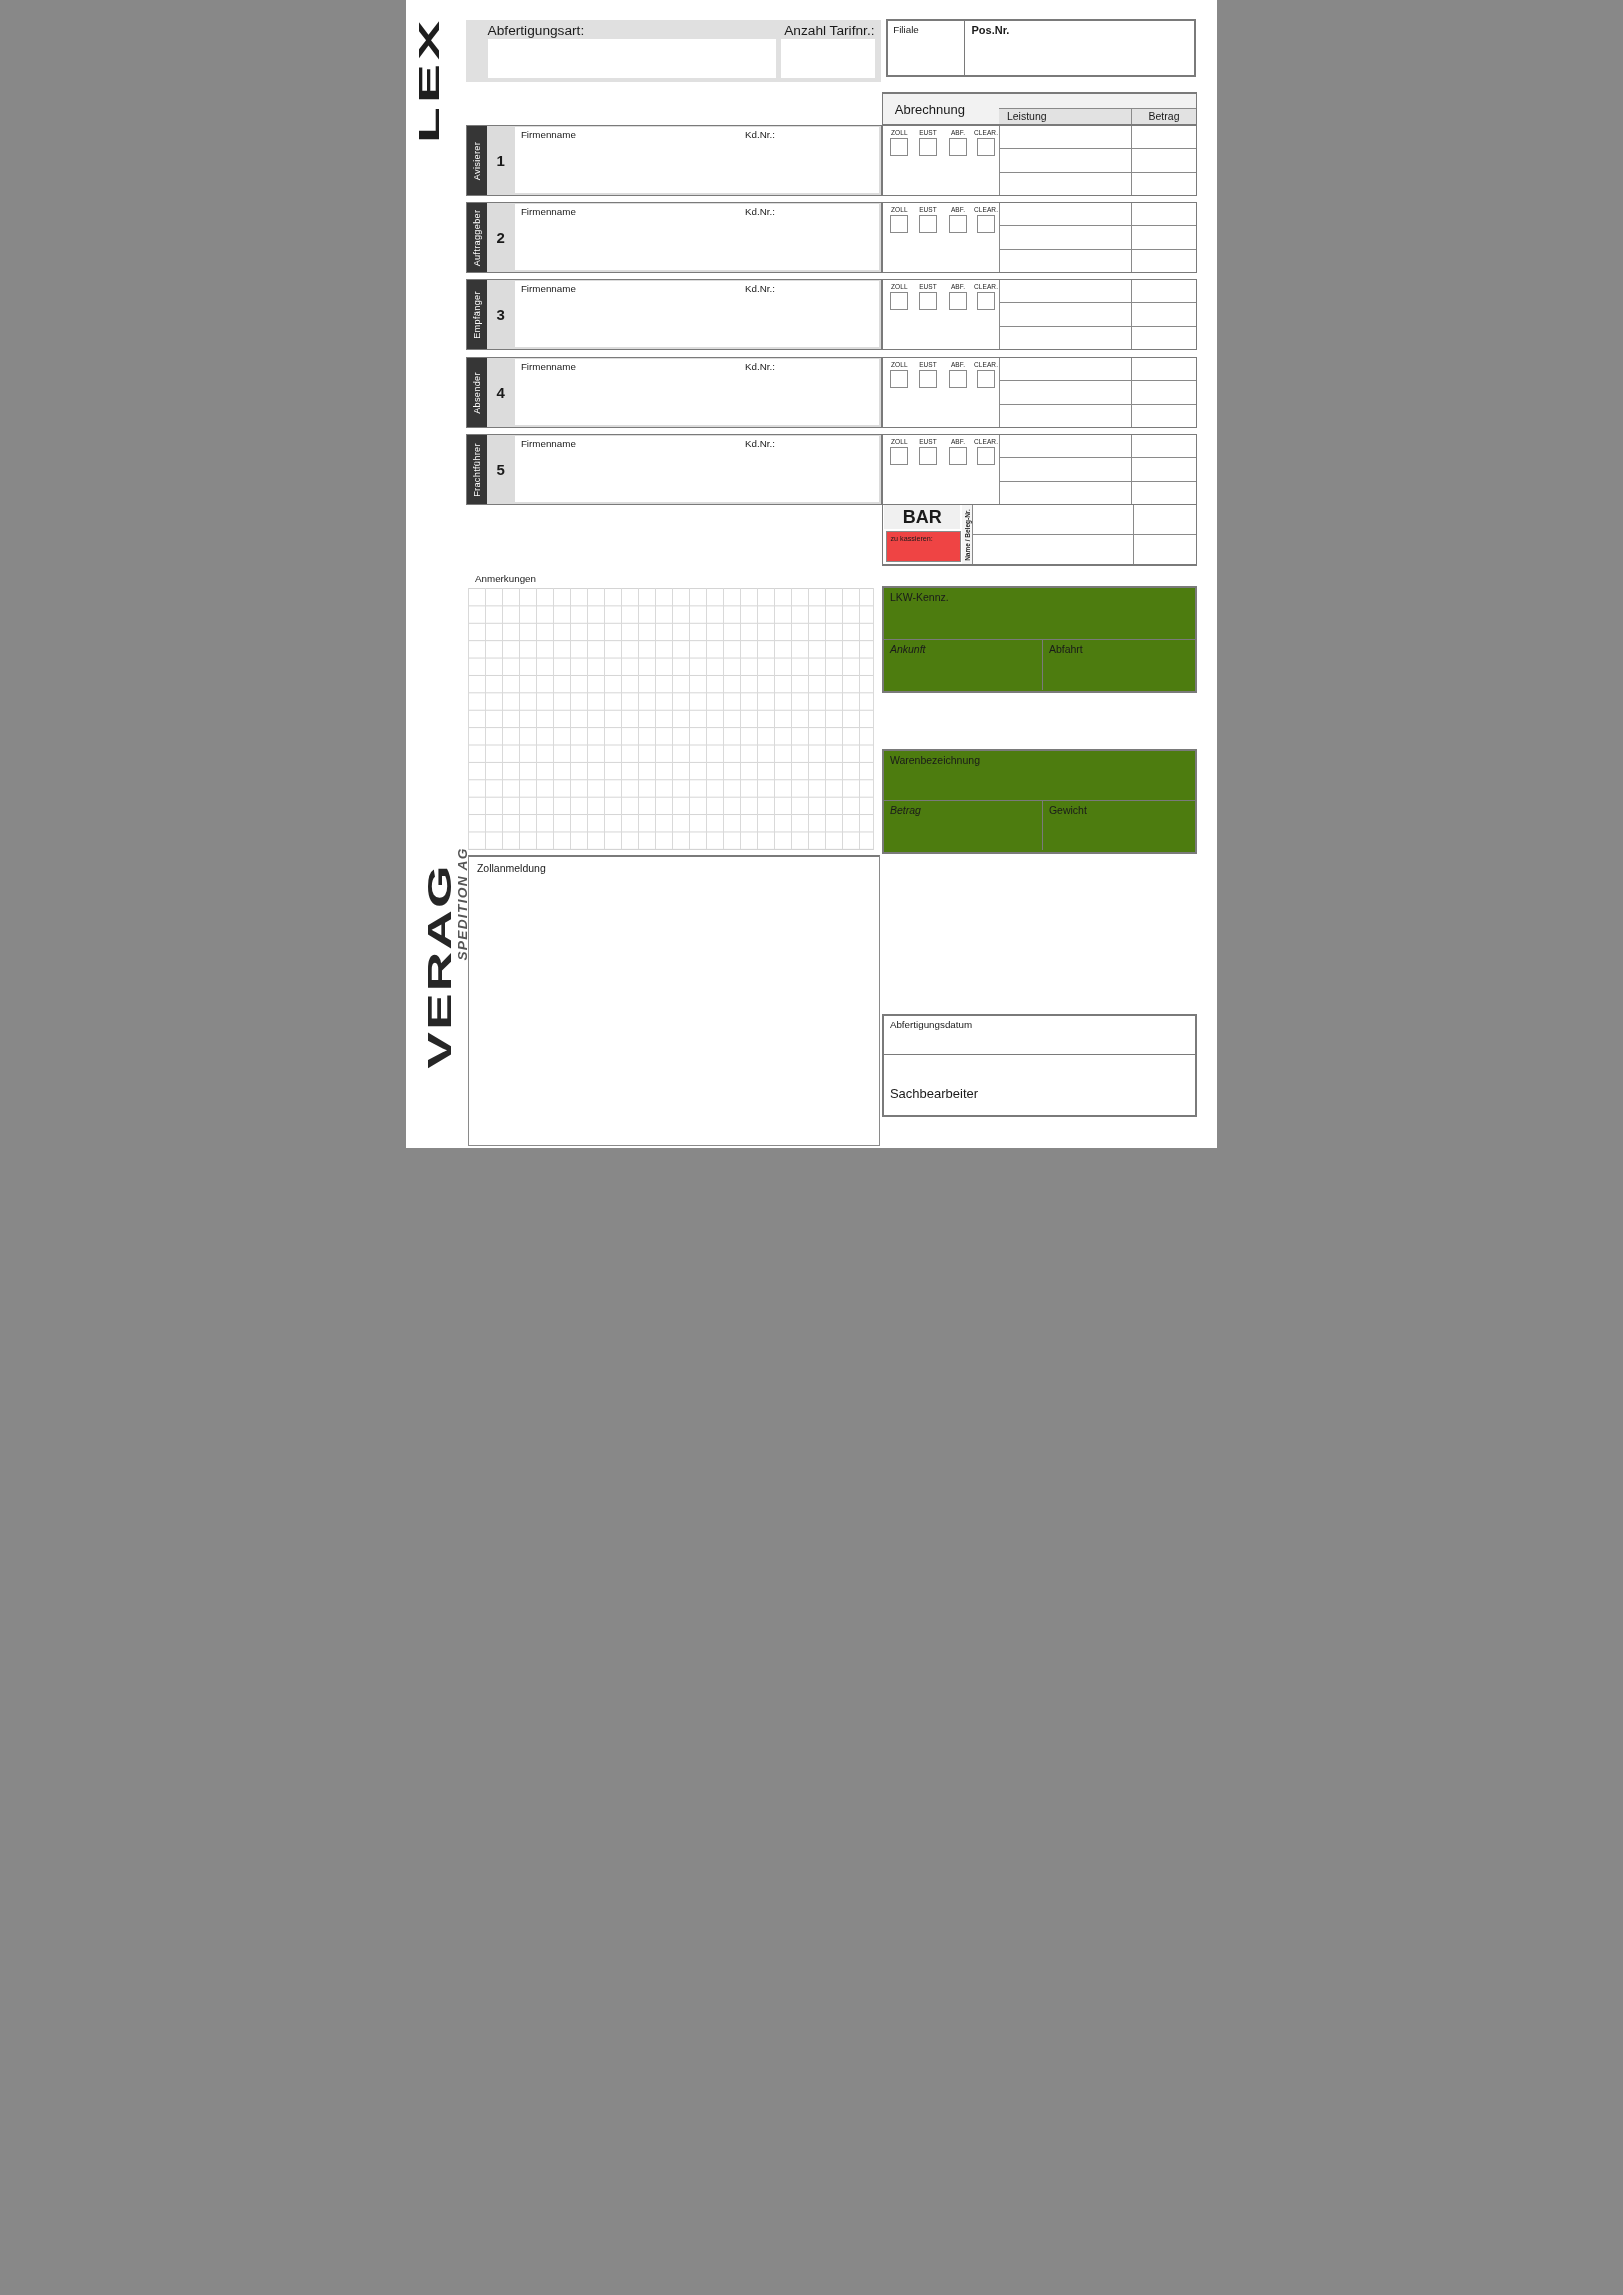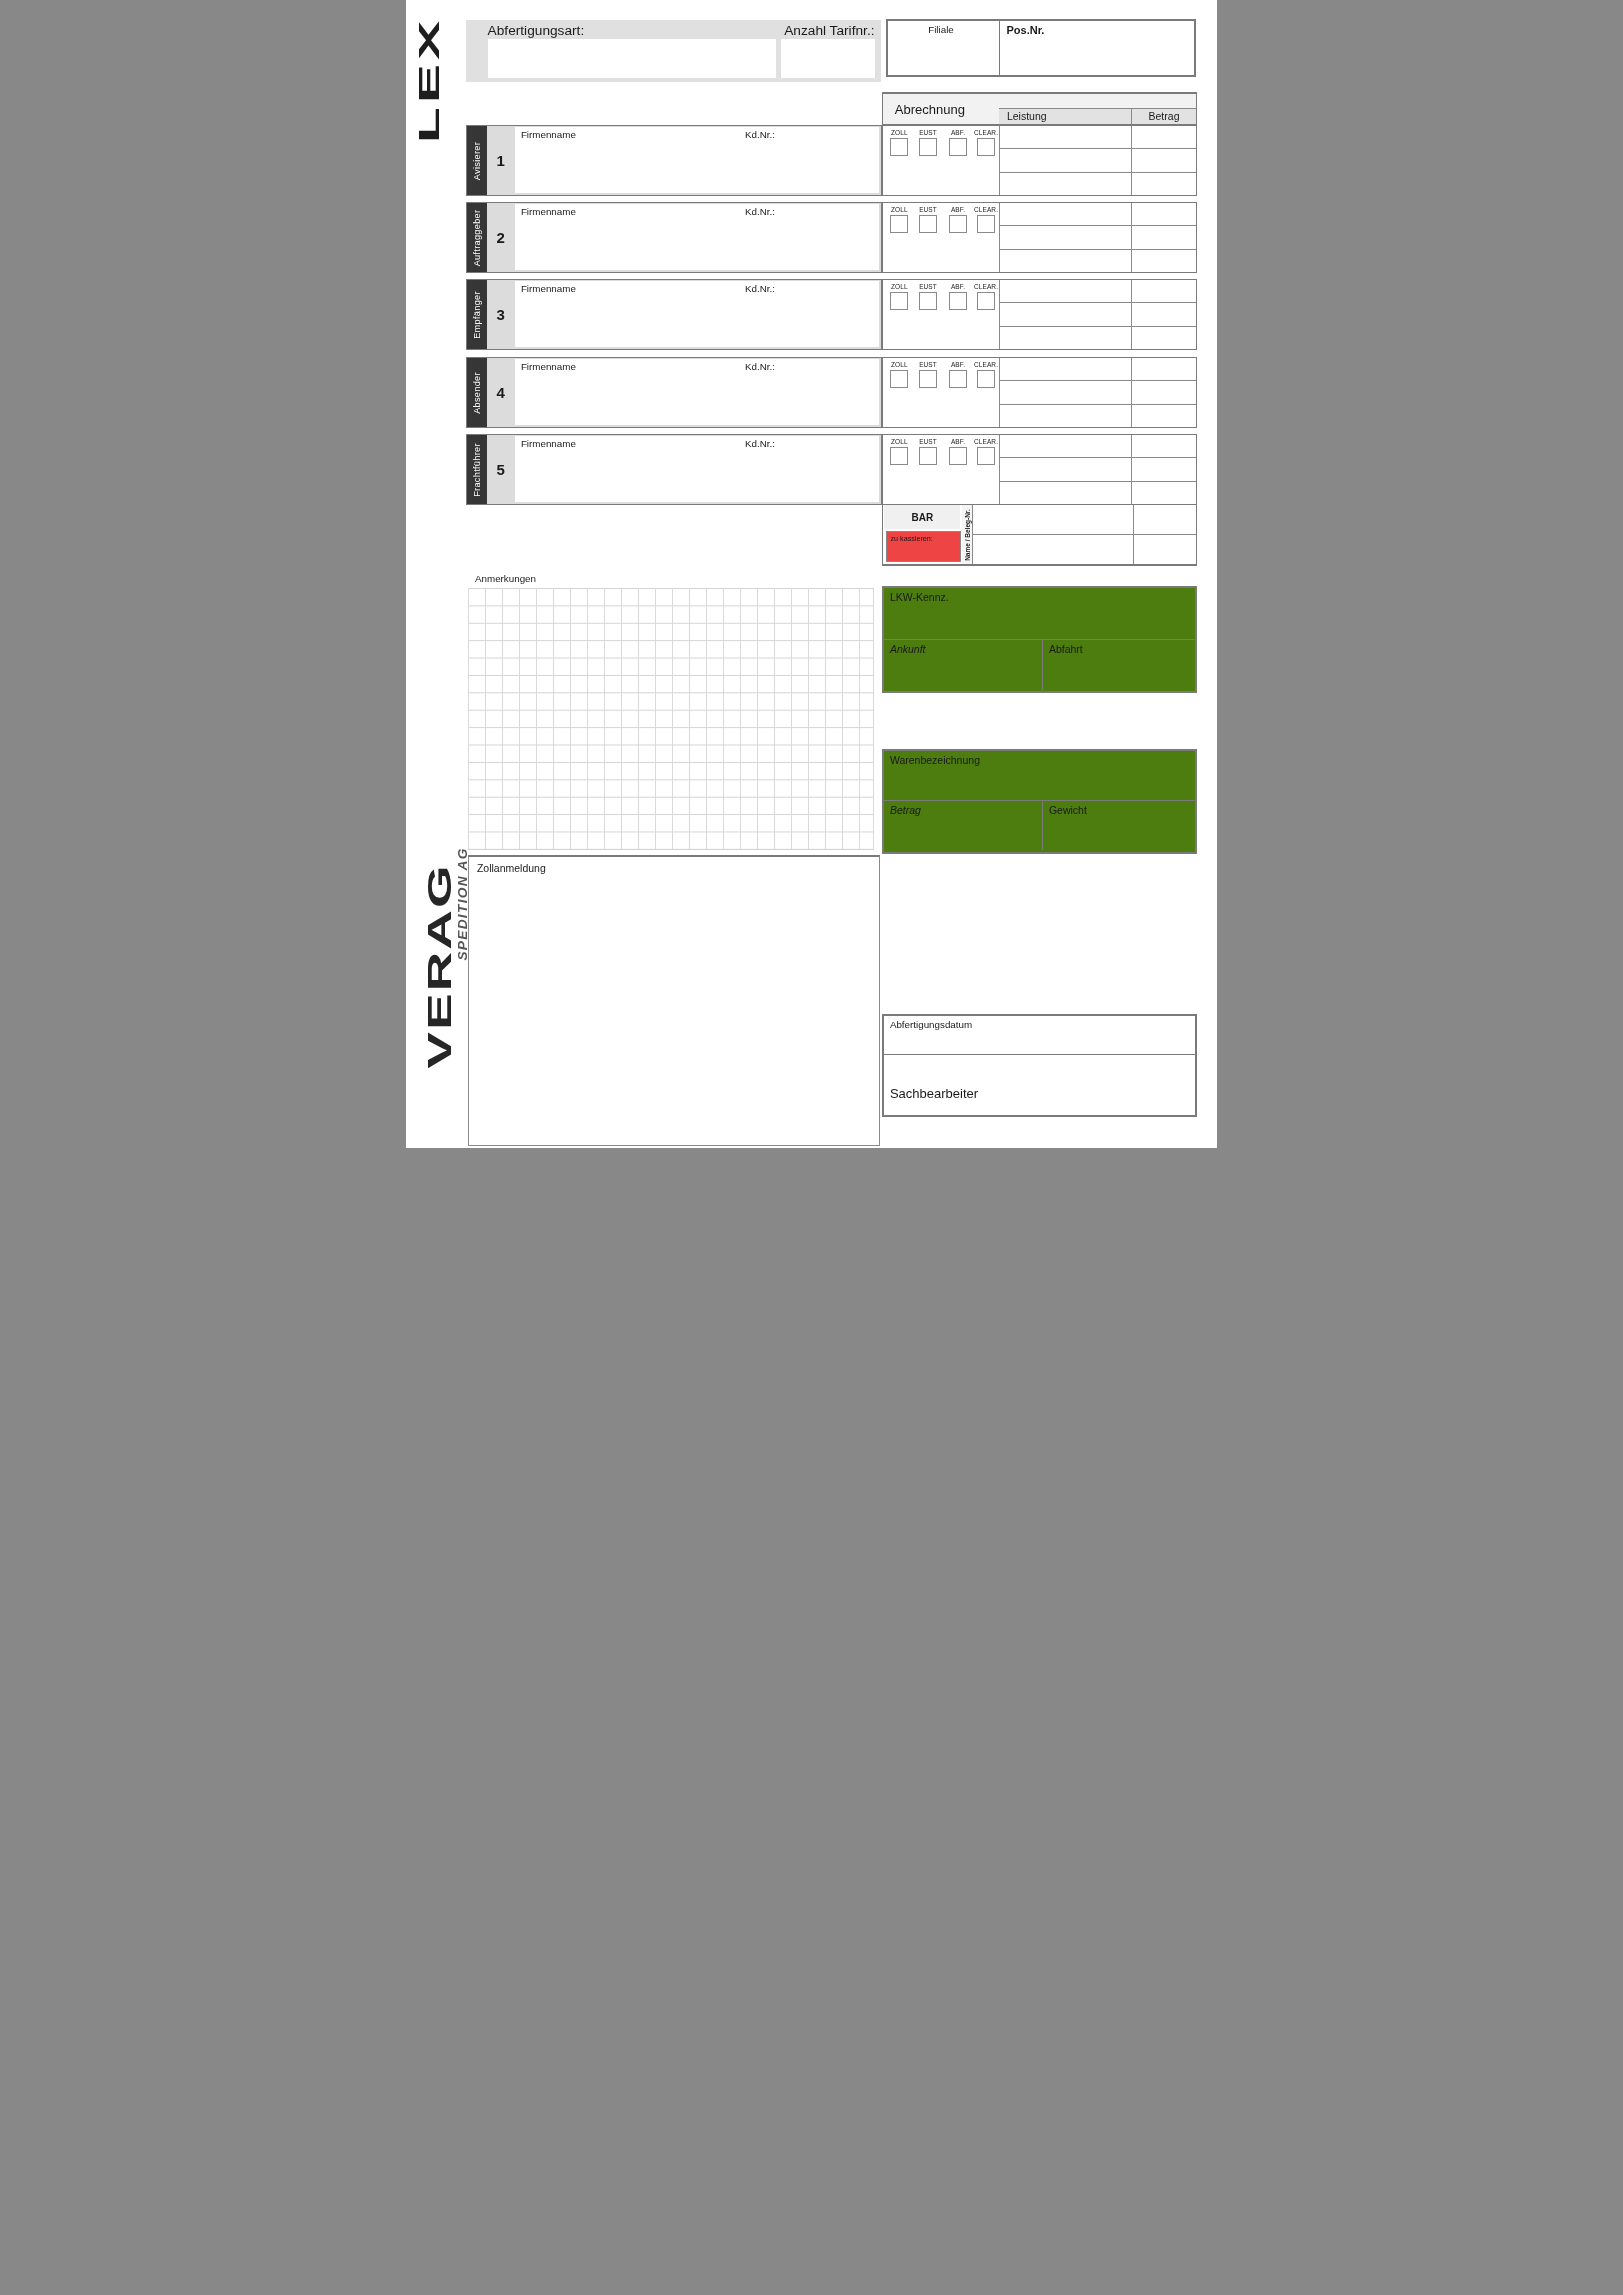--- a/index.html
+++ b/index.html
@@ -26,21 +26,21 @@
   .sped .vtext { font-size:13.7px; font-weight:700; font-style:italic; letter-spacing:1.3px; color:#555555; }
 
   
   .header-band { left:60px; top:19.6px; width:415px; height:62px; background:#e0e0e0; }
   .hb-label-left  { position:absolute; left:21.6px; top:3.3px;  font-size:13.7px; }
   .hb-label-right { position:absolute; right:6.5px; top:3.3px; font-size:13.7px; }
   .hb-input1 { position:absolute; left:21.6px;  top:19px; width:288px; height:39px; background:#fff; }
   .hb-input2 { position:absolute; left:315px; top:19px; width:94px; height:39px; background:#fff; }
 
   .filiale-box { left:480px; top:19px; width:310px; height:58px; background:#fff;
-                 border:2px solid #7a7a7a; display:flex;padding-left:35px; }
+                 border:2px solid #7a7a7a; display:flex; }
   .filiale-cell { width:77px; border-right:1.3px solid #7a7a7a; padding:2.6px 0 0 5.2px; font-size:9.8px; }
   .posnr-cell   { flex:1; padding:2.6px 0 0 6.5px; font-size:11px;font-weight:bold; }
 
   
   .abr-header { left:476px; top:92px; width:315px; height:34px; background:#f2f2f2;
                 border:1.3px solid #7a7a7a; border-top-width:2px; border-bottom-width:2px; }
   .abr-title { position:absolute; left:11.8px; top:50%; transform:translateY(-50%); font-size:13px; }
   .abr-subband { position:absolute; left:116px; right:0; bottom:0; height:16.4px;
                  background:#e2e2e2; border-top:0.7px solid #8a8a8a; display:flex; }
   .abr-sub-leistung { flex:1; font-size:10.5px; padding:1.3px 0 0 7.9px; }
@@ -71,21 +71,21 @@
   .abr-row { flex:1; display:flex; }
   .abr-row + .abr-row { border-top:0.7px solid #8a8a8a; }
   .cell-l { flex:1; }
   .cell-b { width:65px; border-left:0.7px solid #8a8a8a; }
 
   
   .bar-box { left:476px; top:504px; width:315px; height:62px; background:#fff;
              border:1.3px solid #7a7a7a; border-bottom-width:2px; }
   .bar-label-box { position:absolute; left:1.3px; top:0; width:76px; height:24px;
                    background:#f0f0f0; display:flex; align-items:center; justify-content:center;
-                   font-size:10px; font-weight:700; }
+                   font-size:18px; font-weight:700; }
   .kassieren-box { position:absolute; left:2.6px; top:25.5px; width:75px; height:31px;
                    background:#ef4444; border:1.3px solid #8a8a8a; }
   .kassieren-box span { position:absolute; left:3.9px; top:2px; font-size:7.2px; }
   .name-strip { position:absolute; left:79px; top:0; bottom:0; width:10.5px;
                 background:#f5f5f5; border-right:0.7px solid #8a8a8a; }
   .name-strip .vtext { font-size:6.5px; font-weight:700; }
   .bar-cells { position:absolute; left:89px; right:0; top:0; bottom:0;
                display:flex; flex-direction:column; }
   .bar-cells .abr-row + .abr-row { border-top:0.7px solid #8a8a8a; }
   .bar-cells .cell-b { width:63px; }

